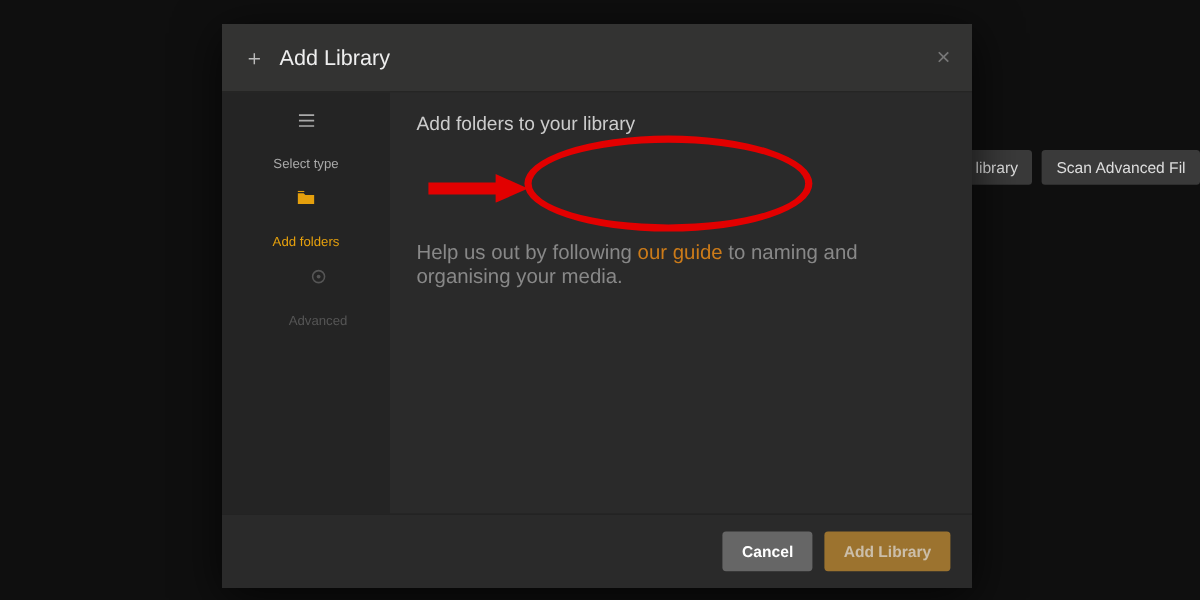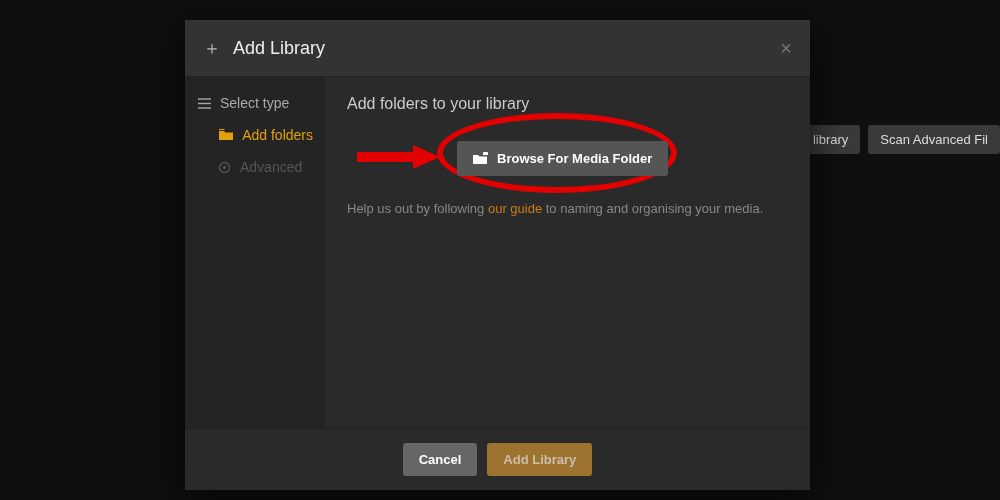--- a/index.html
+++ b/index.html
@@ -78,25 +78,26 @@
     overflow: hidden;
   }
   .sidebar {
     width: 140px;
     background: #242424;
     padding-top: 10px;
   }
   .side-item {
     display: flex;
     align-items: center;
-    gap: 9px;
+    gap: 25px;
     padding: 8px 12px;
-    font-size: 14px;
+    font-size: 11px;
     cursor: pointer;
     color: #aaa;
+    flex-direction: column;
   }
   .side-item.active {
     color: #e5a00d;
     justify-content: flex-end;
   }
   .side-item.dim {
     color: #555;
     margin-left: 20px;
   }
   .side-icon { width: 14px; display:inline-flex; align-items:center; justify-content:center;}
@@ -146,31 +147,31 @@
     pointer-events: none;
   }
   .red-arrow {
     position: absolute;
     left: 8px;
     top: 12px;
     pointer-events: none;
     z-index: 3;
   }
   .help-text {
-    font-size: 13px;
+    font-size: 17px;
     color: #888;
   }
   .help-text a {
     color: #cc7b19;
     text-decoration: none;
   }
   .modal-footer {
     padding: 14px 18px;
     display: flex;
-    justify-content: center;
+    justify-content: flex-end;
     gap: 10px;
     border-top: 1px solid #222;
     background: #2a2a2a;
   }
   .btn {
     padding: 9px 16px;
     font-size: 13px;
     font-weight: 600;
     border-radius: 3px;
     border: none;
@@ -240,29 +241,20 @@
       <div class="content-heading">Add folders to your library</div>
 
       <div class="browse-row">
         <div class="red-ellipse"></div>
         <div class="red-arrow">
           <svg width="85" height="24" viewBox="0 0 85 24">
             <line x1="2" y1="12" x2="60" y2="12" stroke="#e20000" stroke-width="10"></line>
             <polygon points="58,0 85,12 58,24" fill="#e20000"></polygon>
           </svg>
         </div>
-        <button class="browse-btn">
-          <span class="browse-ic">
-            <svg width="16" height="13" viewBox="0 0 16 13">
-                <path fill="#fff" d="M0 3 L5 3 L6.5 4.5 L14 4.5 L14 12 L0 12 Z"></path>
-                <rect x="10" y="0" width="5" height="3" rx="0.5" fill="#fff"></rect>
-              </svg>
-          </span>
-          <span>Browse For Media Folder</span>
-        </button>
       </div>
 
       <div class="help-text">
         <span>Help us out by following </span><a href="#">our guide</a><span> to naming and organising your media.</span>
       </div>
     </div>
   </div>
 
   <div class="modal-footer">
     <button class="btn btn-cancel">Cancel</button>

